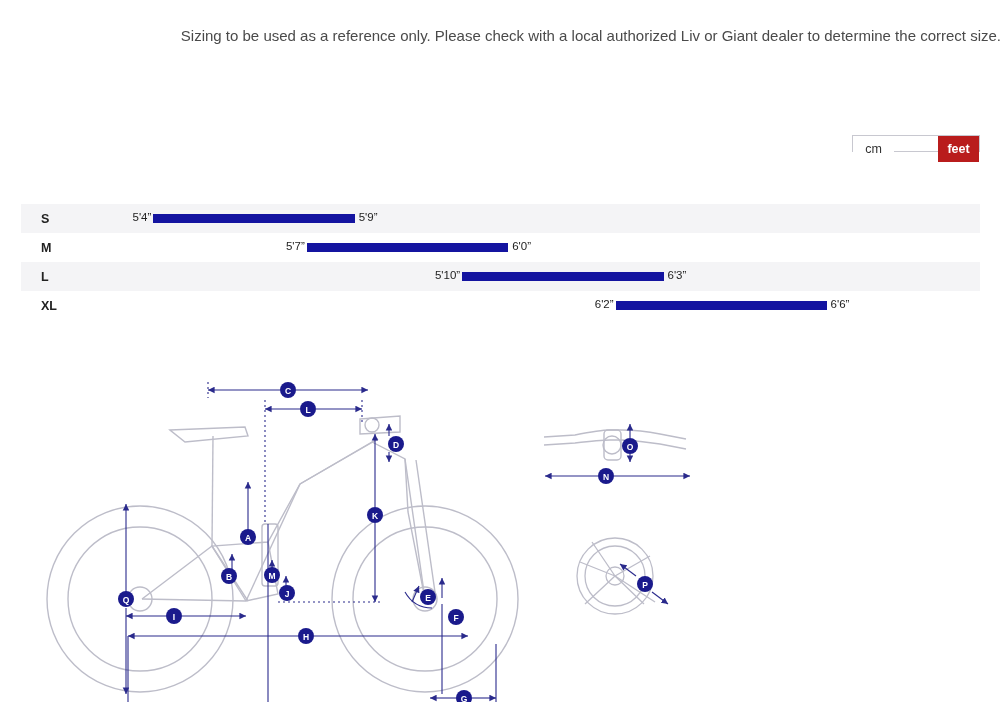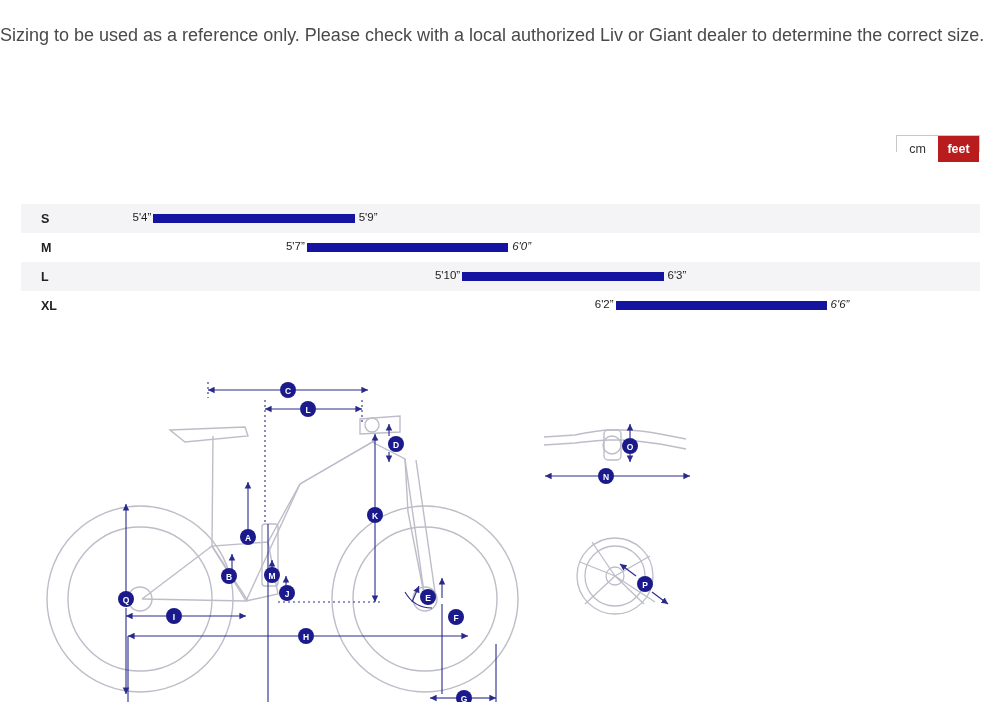--- a/index.html
+++ b/index.html
@@ -23,36 +23,37 @@
   .title {
     text-align: center;
     font-size: 21px;
     font-weight: bold;
     color: #1a1a5e;
     letter-spacing: 0.4px;
     margin: 8px 0 0 0;
     padding-top: 7px;
   }
   .subtitle {
-    text-align: left;
-    font-size: 18px;
+    text-align: right;
+    font-size: 15px;
     color: #4a4a4a;
     line-height: 23px;
     margin-top: 24px;
   }
   .subtitle div { white-space: nowrap; }
 
   
   .unit-toggle {
     position: absolute;
     right: 21px;
     top: 111px;
     display: flex;
     border: 1px solid #c8c8d0;
     height: 17px;
+    gap: 44px;
   }
   .unit-btn {
     width: 41px;
     height: 26px;
     line-height: 26px;
     text-align: center;
     font-size: 12.5px;
     color: #333;
     background: #fff;
     cursor: pointer;
@@ -149,39 +150,39 @@
         <div class="bar-min" style="left:13.8%;">5'4”</div>
         <div class="bar-max" style="left:34.8%;text-align:center;">5'9”</div>
       </div>
     </div>
 
     <div class="size-row even">
       <div class="size-label">M</div>
       <div class="bar-wrap">
         <div class="bar" style="left:29.8%; width:21.0%;"></div>
         <div class="bar-min" style="left:29.8%;">5'7”</div>
-        <div class="bar-max" style="left:50.8%;font-style:italic;">6'0”</div>
+        <div class="bar-max" style="left:50.8%;">6'0”</div>
       </div>
     </div>
 
     <div class="size-row odd">
       <div class="size-label">L</div>
       <div class="bar-wrap">
         <div class="bar" style="left:46.0%; width:21.0%;"></div>
         <div class="bar-min" style="left:46.0%;">5'10”</div>
         <div class="bar-max" style="left:67.0%;">6'3”</div>
       </div>
     </div>
 
     <div class="size-row even">
       <div class="size-label">XL</div>
       <div class="bar-wrap">
         <div class="bar" style="left:62.0%; width:22.0%;"></div>
         <div class="bar-min" style="left:62.0%;">6'2”</div>
-        <div class="bar-max" style="left:84.0%;font-style:italic;">6'6”</div>
+        <div class="bar-max" style="left:84.0%;">6'6”</div>
       </div>
     </div>
 
   </div>
 
   <div class="diagram">
     <svg width="1001" height="362" viewBox="0 0 1001 362" xmlns="http://www.w3.org/2000/svg">
       <defs>
         <marker id="arrA" markerWidth="7" markerHeight="7" refX="6" refY="3" orient="auto">
           <path d="M0,0 L6,3 L0,6 z" fill="#2a2a8c"></path>

